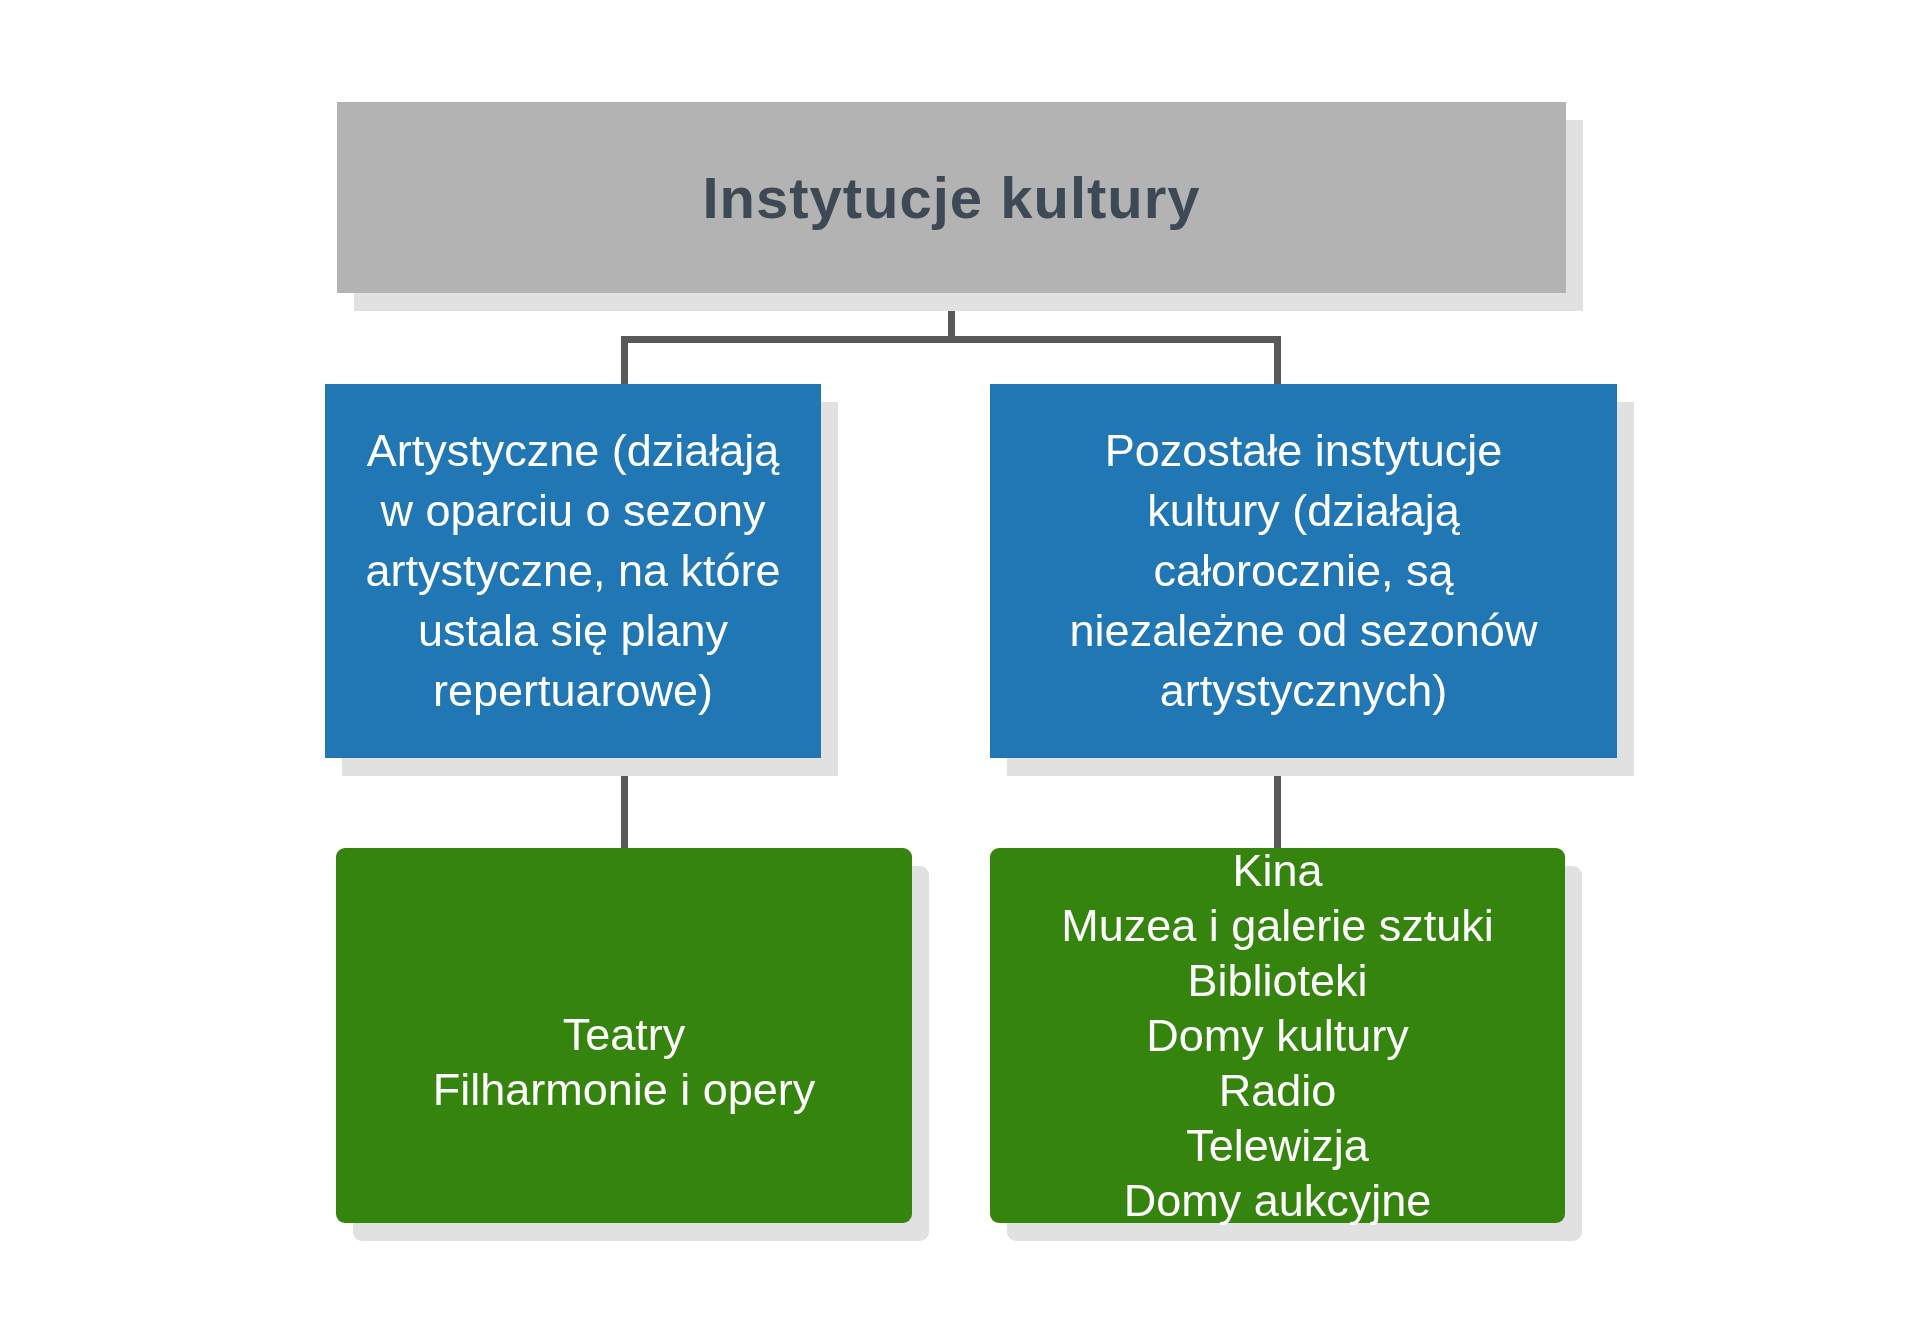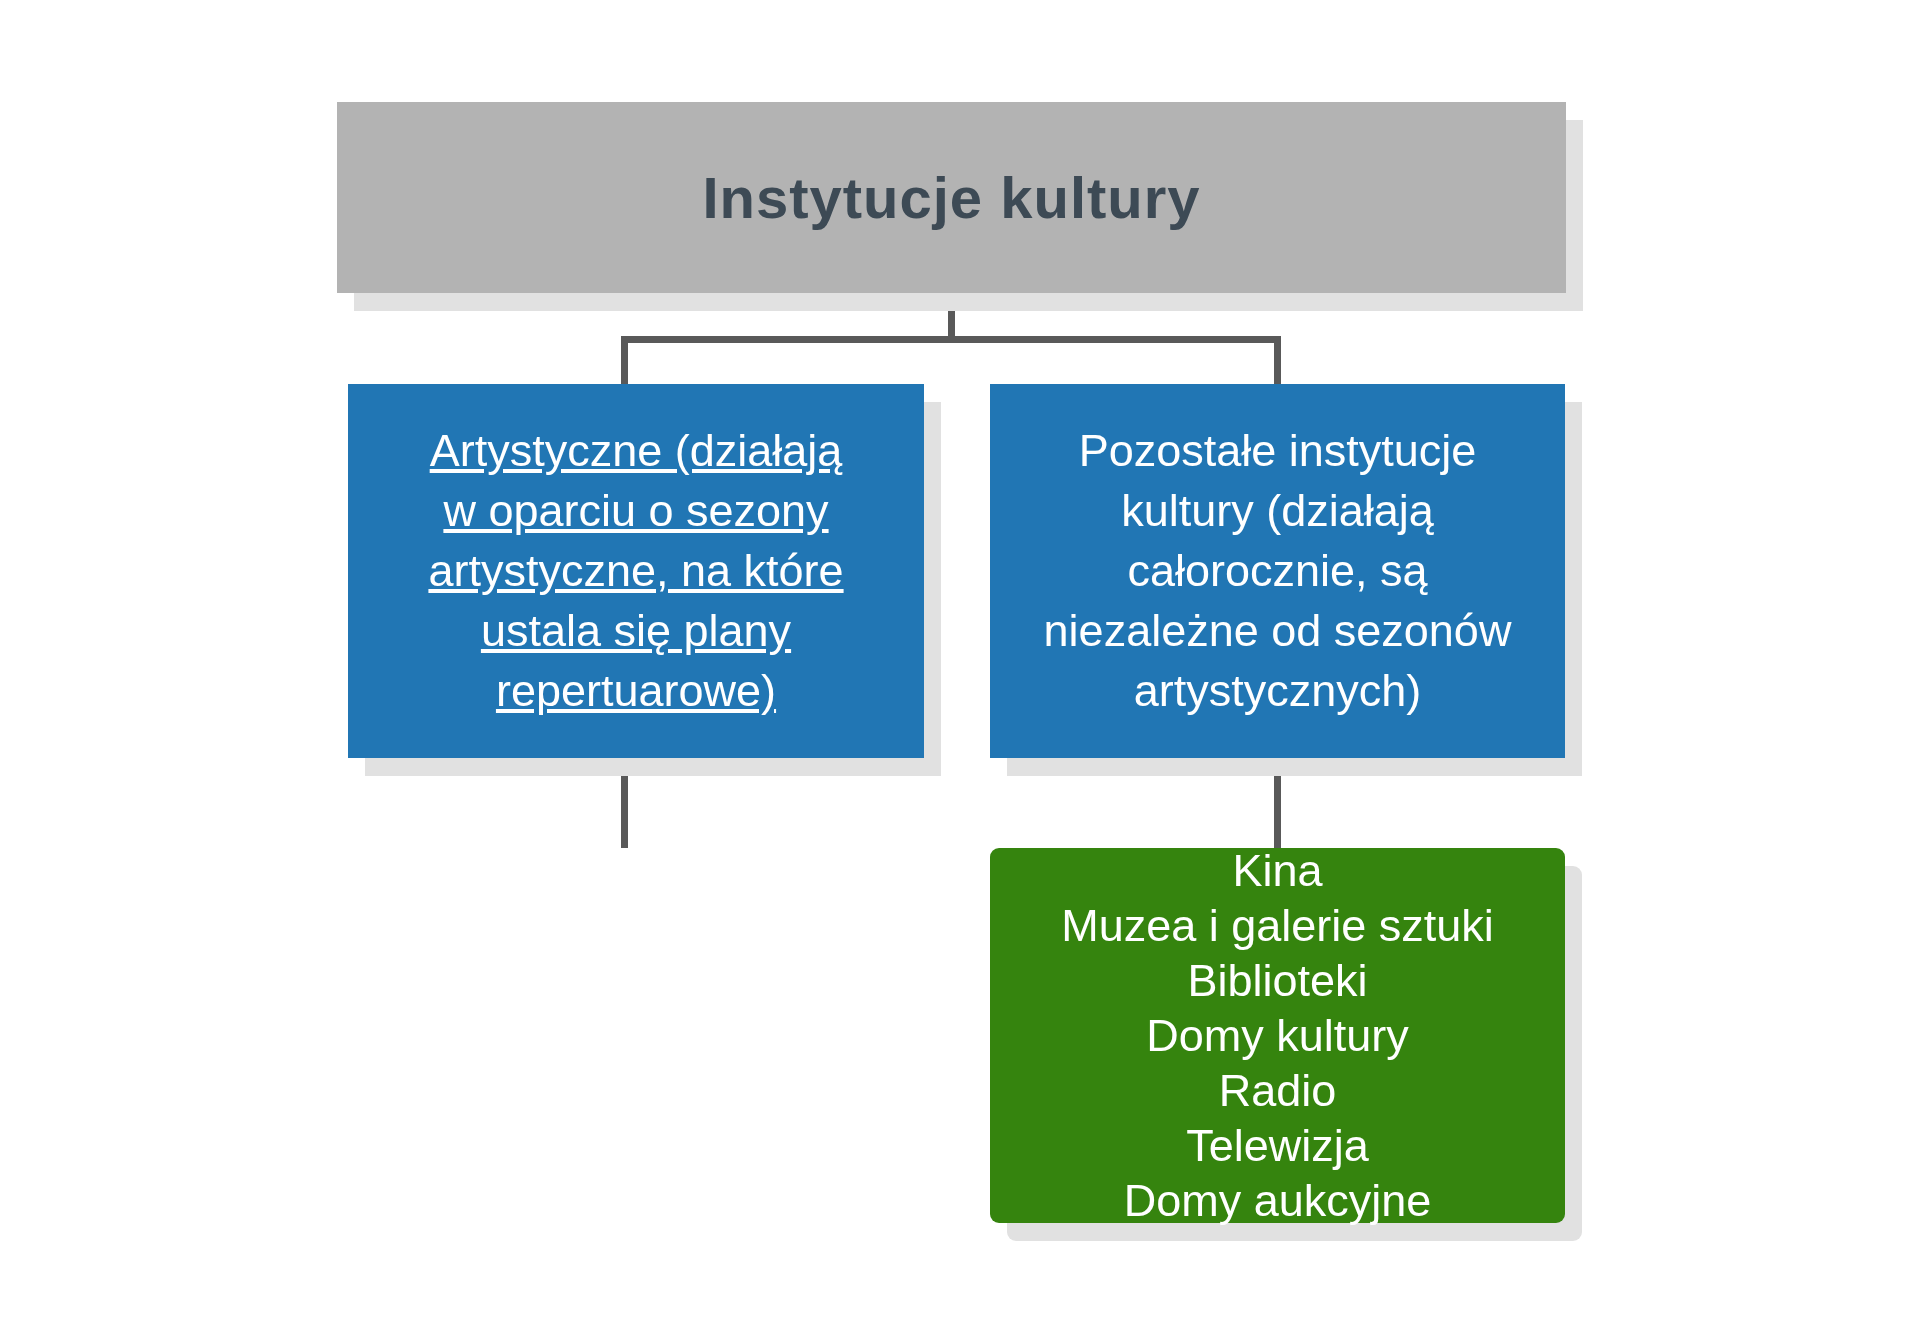--- a/index.html
+++ b/index.html
@@ -36,22 +36,22 @@
     font-size: 58px;
     font-weight: bold;
     letter-spacing: 1px;
   }
   .branch-node {
     background: #2176b4;
     color: #ffffff;
     font-size: 45px;
     line-height: 60px;
   }
-  .branch-left  { left: 348px; top: 384px; width: 576px; height: 374px; text-decoration: underline; }
-  .branch-right { left: 990px; top: 384px; width: 575px; height: 374px; }
+  .branch-left  { left: 325px; top: 384px; width: 496px; height: 374px; }
+  .branch-right { left: 990px; top: 384px; width: 627px; height: 374px; }
   .leaf-node {
     background: #35840e;
     color: #ffffff;
     font-size: 45px;
     line-height: 55px;
     border-radius: 9px;
   }
   .leaf-left  { left: 336px; top: 848px; width: 576px; height: 375px; }
   .leaf-right { left: 990px; top: 848px; width: 575px; height: 375px; }
   .leaf-left .node-label { transform: translateY(26px); }
@@ -84,18 +84,21 @@
   </div>
 
   <div class="node branch-node branch-left">
     <div class="node-label">Artystyczne (działają<br>w oparciu o sezony<br>artystyczne, na które<br>ustala się plany<br>repertuarowe)</div>
   </div>
 
   <div class="node branch-node branch-right">
     <div class="node-label">Pozostałe instytucje<br>kultury (działają<br>całorocznie, są<br>niezależne od sezonów<br>artystycznych)</div>
   </div>
 
+  <div class="node leaf-node leaf-left">
+    <div class="node-label">Teatry<br>Filharmonie i opery</div>
+  </div>
 
   <div class="node leaf-node leaf-right">
     <div class="node-label">Kina<br>Muzea i galerie sztuki<br>Biblioteki<br>Domy kultury<br>Radio<br>Telewizja<br>Domy aukcyjne</div>
   </div>
 
 </div>
 
 </body></html>

